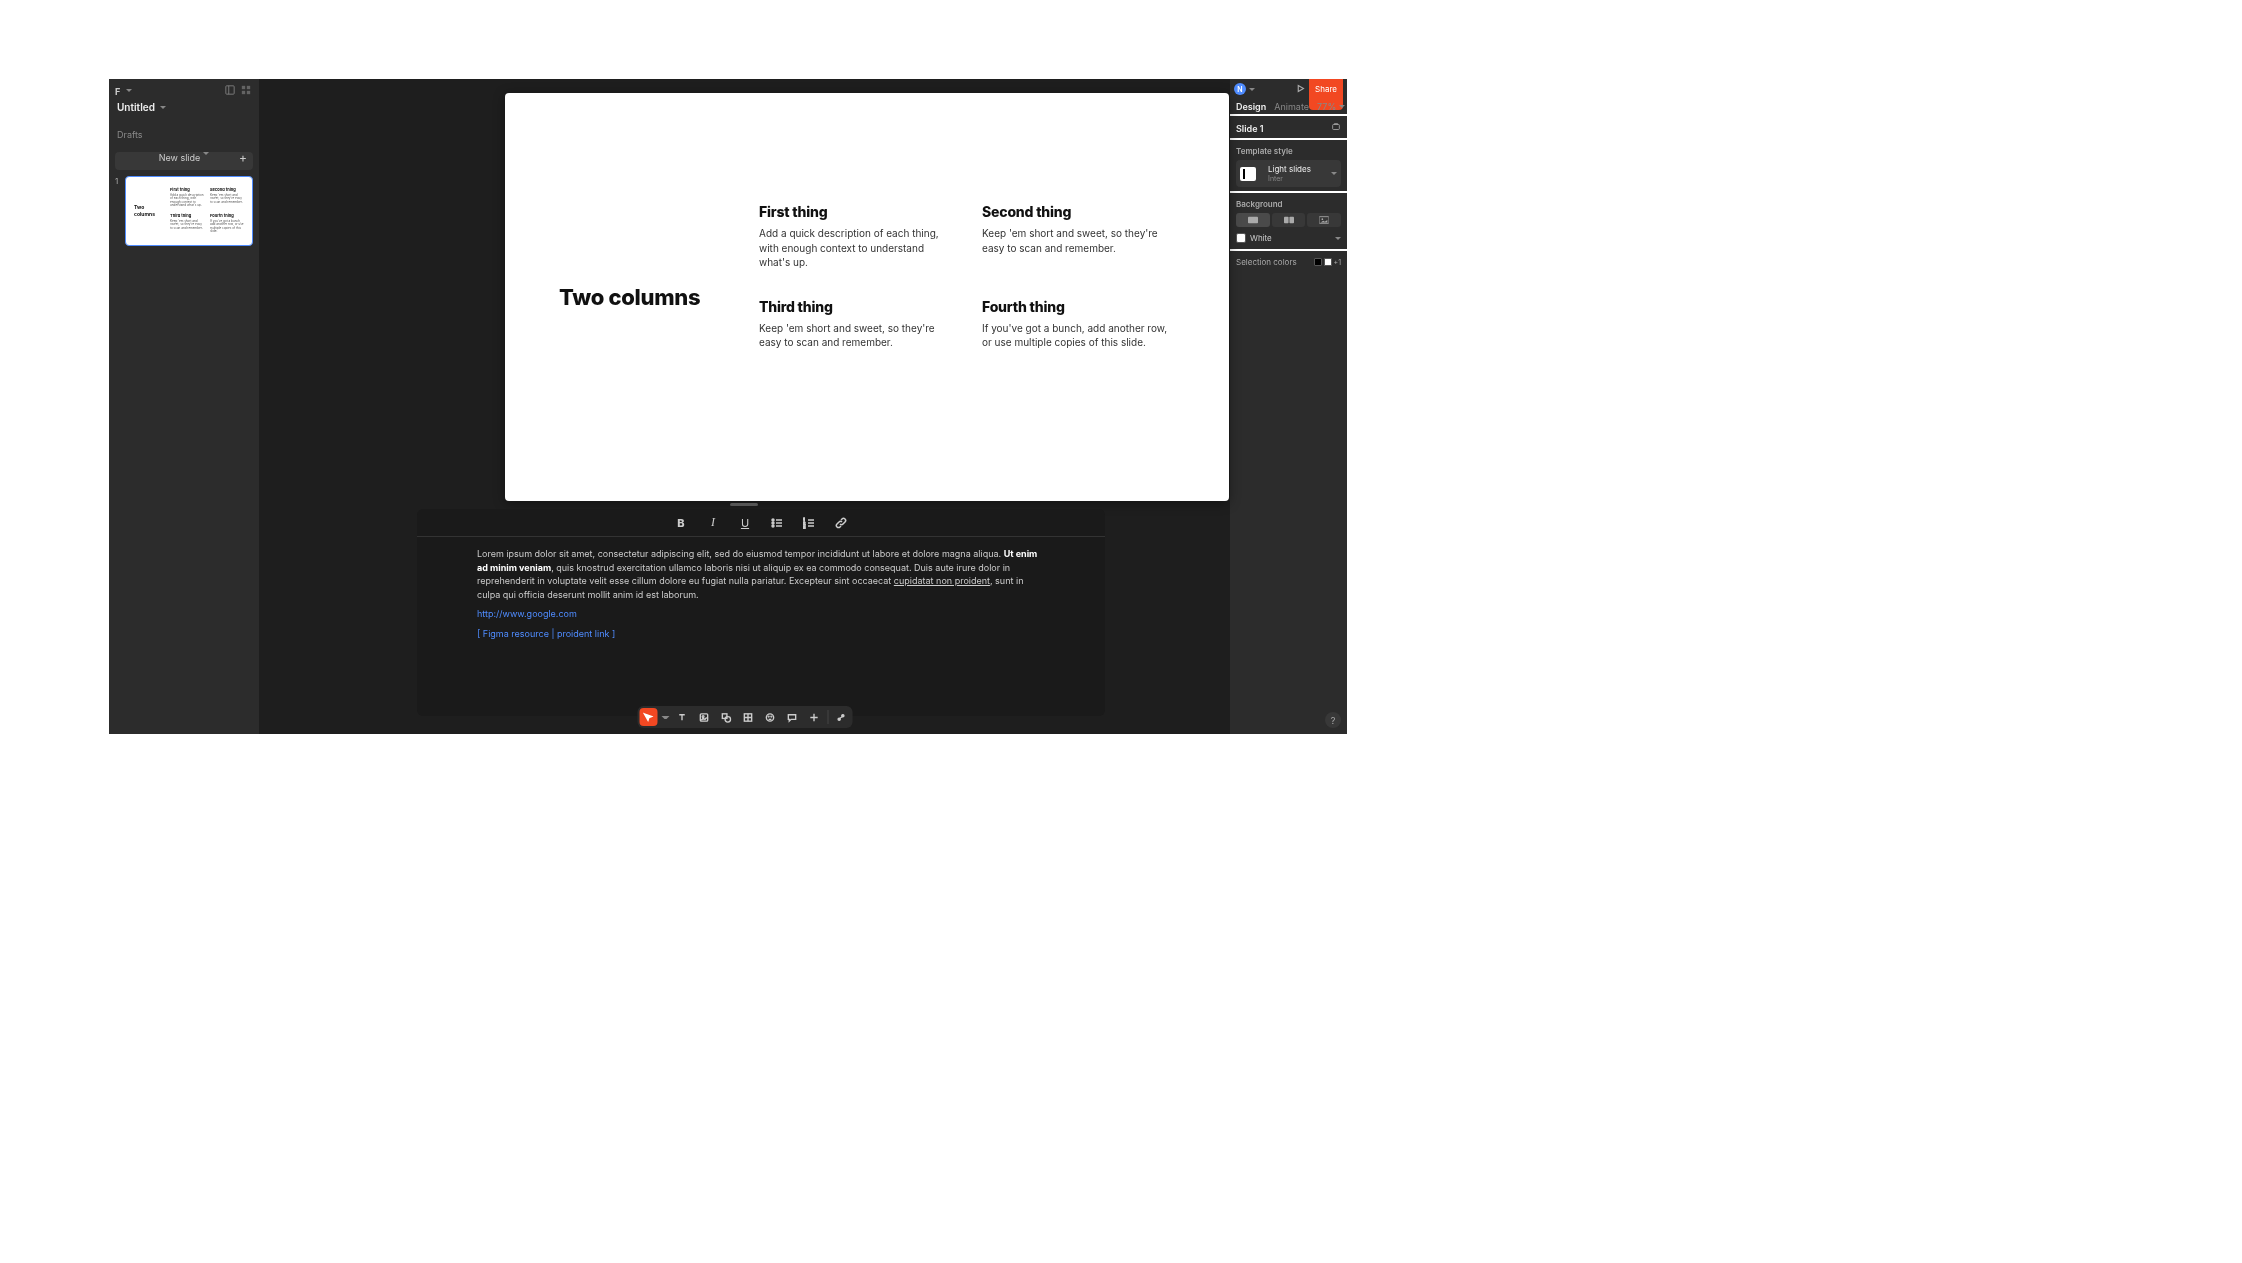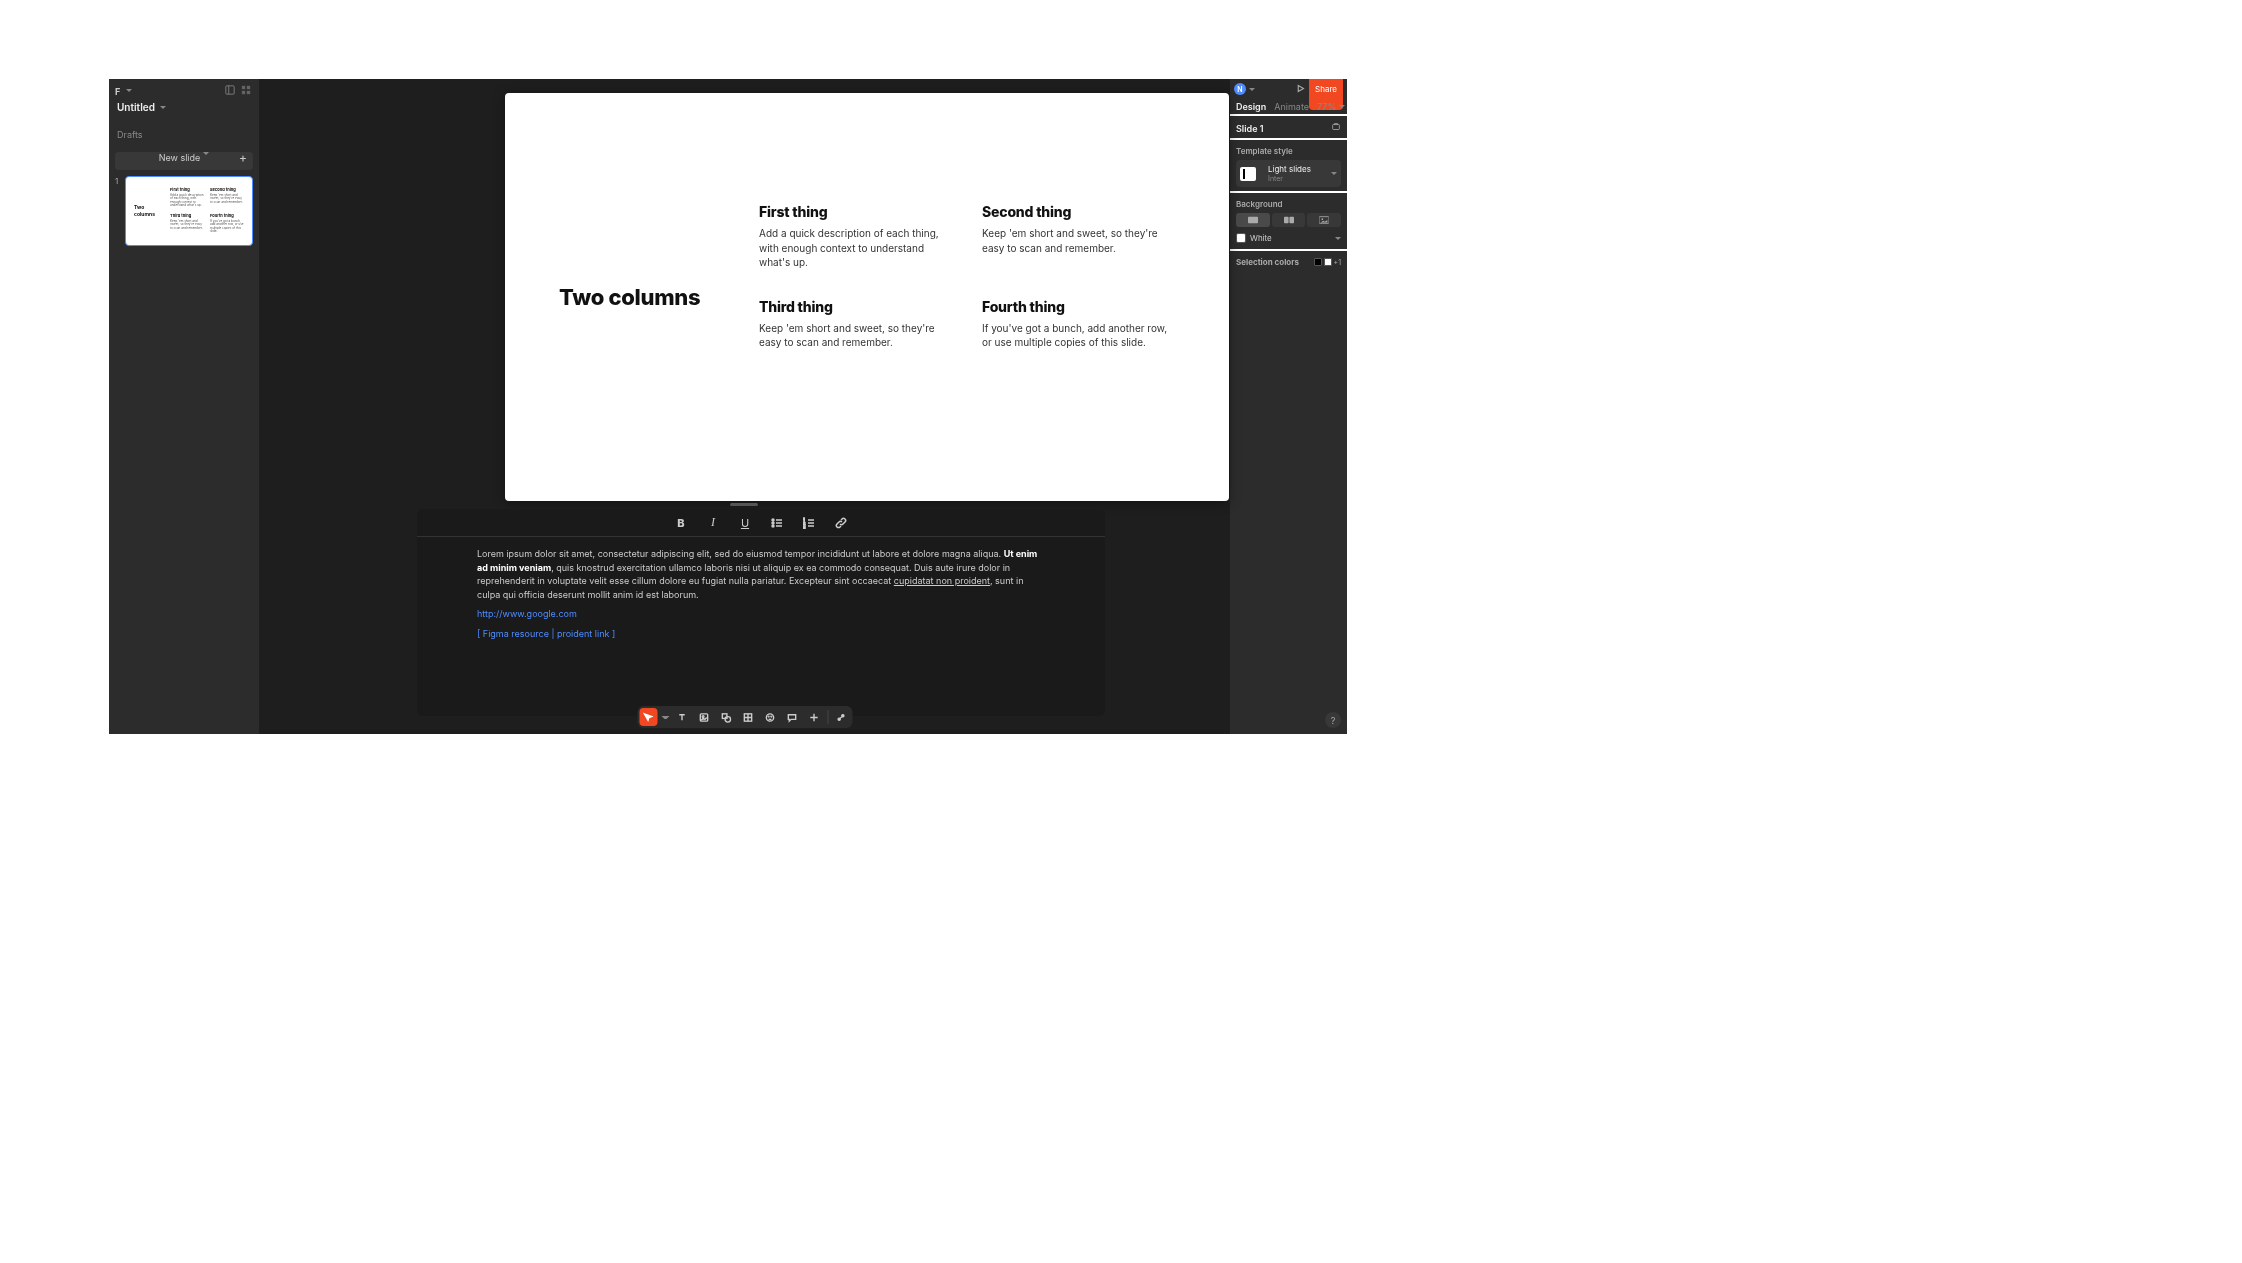--- a/index.html
+++ b/index.html
@@ -52,21 +52,21 @@
   .rp-template .end-chev { margin-left: auto; }
   .rp-bg-opts { display: flex; gap: 2px; margin-bottom: 4px; }
   .rp-bg-opt { flex: 1; height: 14px; background: #383838; border-radius: 3px; display: flex; align-items: center; justify-content: center; cursor: pointer; }
   .rp-bg-opt.active { background: #4a4a4a; }
   .rp-bg-opt svg { width: 10px; height: 8px; fill: #aaa; }
   .rp-color-row { display: flex; align-items: center; gap: 4px; background: transparent; padding: 2px 0; cursor: pointer; }
   .rp-color-row .sw2 { width: 10px; height: 10px; background: #fff; border-radius: 2px; border: 1px solid #555; }
   .rp-color-row .name { font-size: 8px; color: #ccc; }
   .rp-color-row .end-chev { margin-left: auto; }
   .rp-selcolors { display: flex; align-items: center; justify-content: space-between; }
-  .rp-selcolors .lbl { font-size: 8px; color: #aaa; font-weight: 700; }
+  .rp-selcolors .lbl { font-size: 8px; color: #aaa; font-weight: 400; }
   .rp-selcolors .chips { display: flex; align-items: center; gap: 2px; }
   .chip { width: 8px; height: 8px; border-radius: 1px; border: 1px solid #555; }
   .chip.black { background: #000; }
   .chip.white { background: #fff; }
   .plusone { font-size: 7px; color: #aaa; }
 
   
   .canvas { position: absolute; left: 150px; right: 117px; top: 0; bottom: 0; }
   .slide { position: absolute; left: 123px; top: 7px; width: 724px; height: 408px; background: #fff; border-radius: 4px; box-shadow: 0 2px 12px rgba(0,0,0,.4); color: #111; padding: 50px 54px; display: flex; gap: 40px; }
   .slide .leftcol { flex: 0 0 160px; display: flex; align-items: center; }

